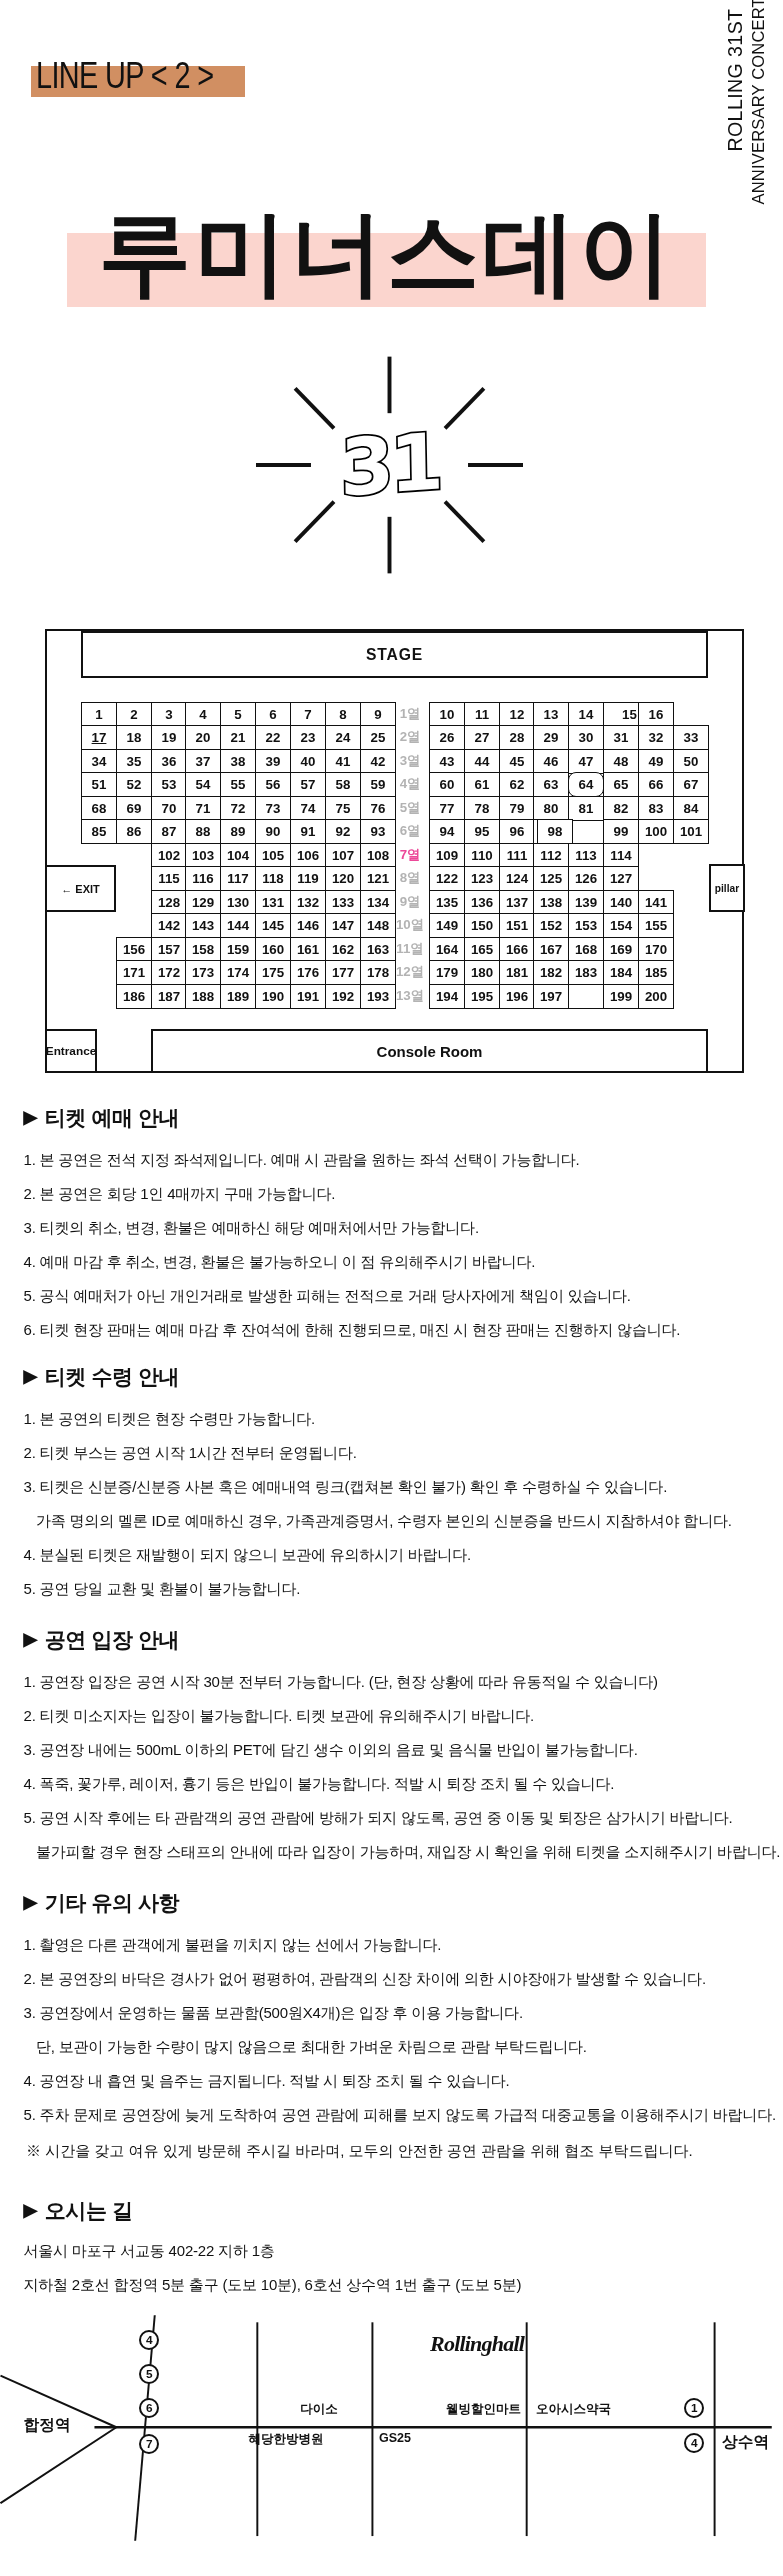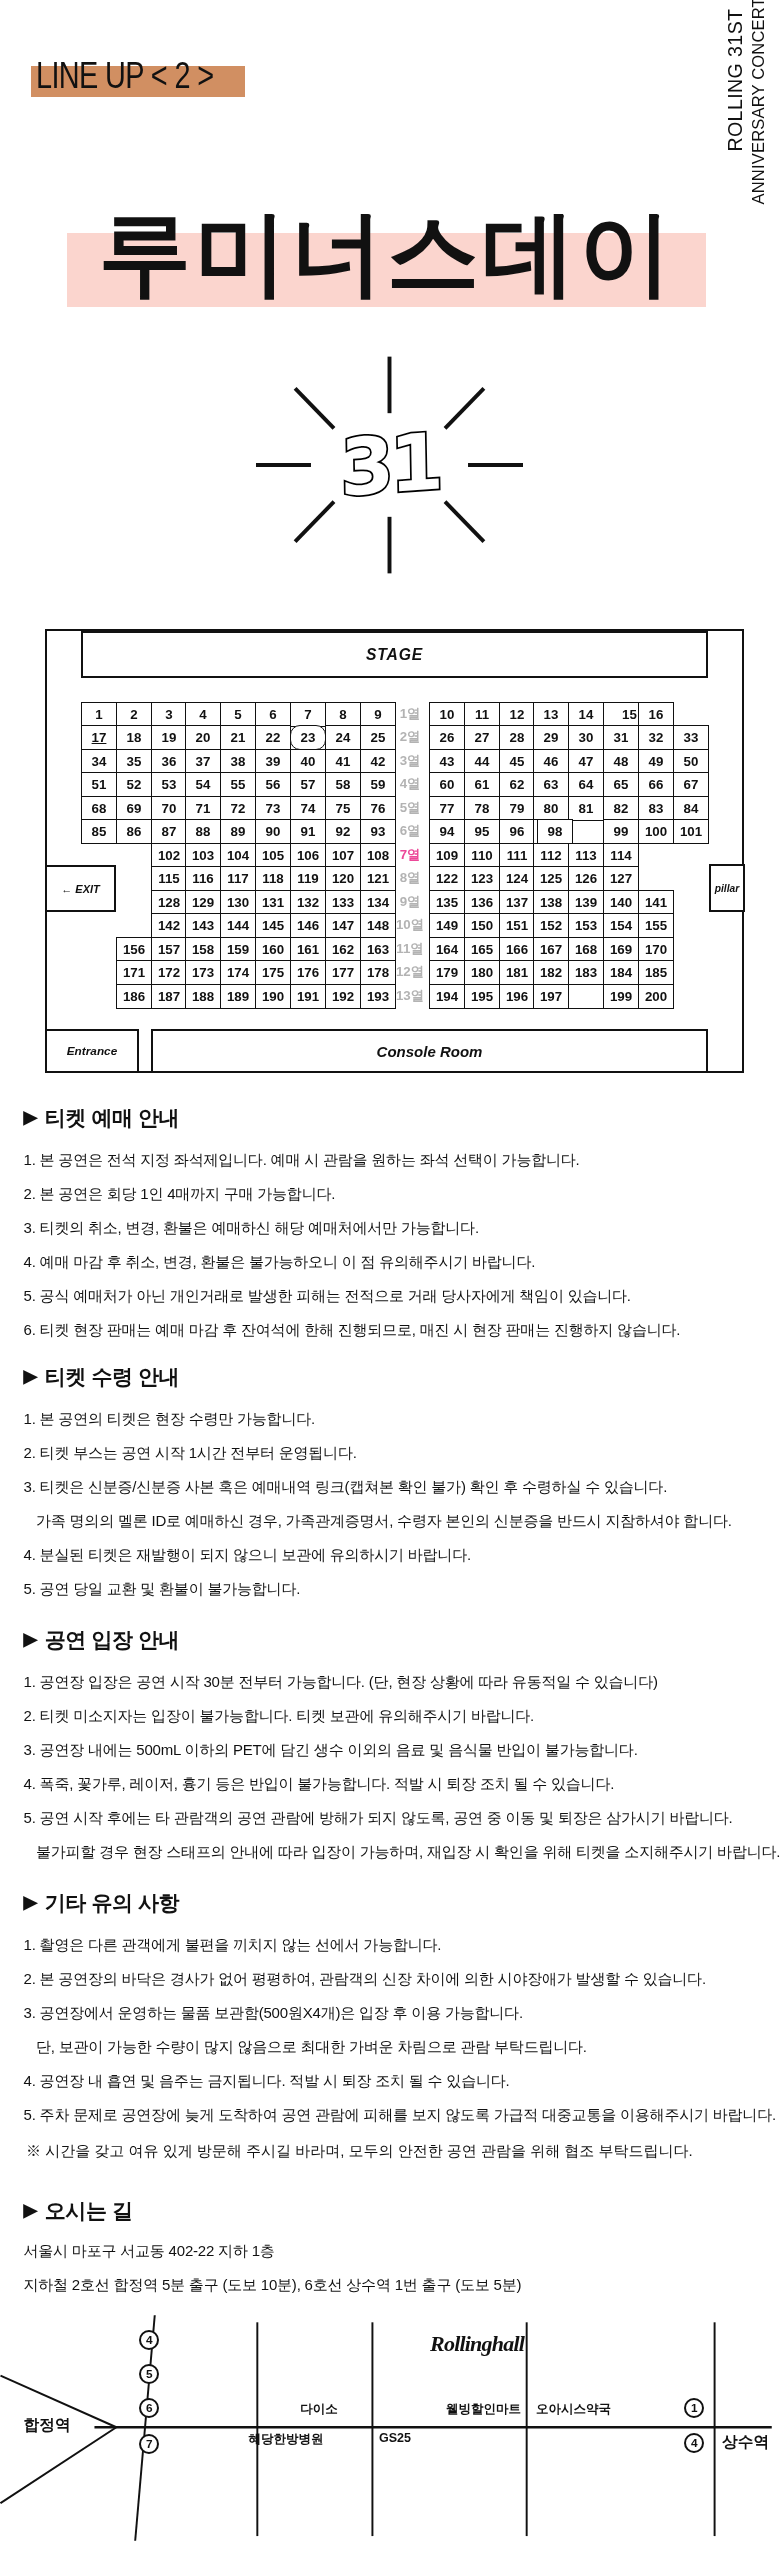--- a/index.html
+++ b/index.html
@@ -22,26 +22,26 @@
   
   .burst{position:absolute;left:256px;top:355px;width:267px;height:220px;}
   .burst svg{position:absolute;left:0;top:0;}
   .burst-num{position:absolute;left:0;top:0;width:100%;height:100%;display:flex;align-items:center;justify-content:center;
              font-family:"DejaVu Sans",sans-serif;font-size:78px;font-weight:800;color:#fff;
              -webkit-text-stroke:3.5px #000;paint-order:stroke fill;letter-spacing:-4.7px;
              transform:rotate(-4deg) skewX(-3deg);}
 
   
   .cbox{position:absolute;border:2px solid #111;box-sizing:border-box;background:#fff;
-        display:flex;align-items:center;justify-content:center;font-weight:700;font-style:italic;}
+        display:flex;align-items:center;justify-content:center;font-weight:700;}
   .outer-wall{left:45px;top:629px;width:699px;height:444px;background:transparent;}
   .stage-box{left:81px;top:631px;width:627px;height:47px;font-size:15.7px;letter-spacing:0.8px;}
   .exit-box{left:45px;top:865px;width:71px;height:47px;font-size:11px;}
   .pillar-box{left:709px;top:864px;width:36px;height:48px;font-size:10.2px;}
-  .entrance-box{left:45px;top:1029px;width:94px;height:44px;font-size:11.8px;}
+  .entrance-box{left:45px;top:1029px;width:52px;height:44px;font-size:11.8px;}
   .console-box{left:151px;top:1029px;width:557px;height:44px;font-size:15px;}
   .seat{position:absolute;width:36px;height:25px;border:1.6px solid #111;box-sizing:border-box;background:#fff;
         display:flex;align-items:center;justify-content:center;font-size:13.3px;font-weight:700;}
   .rowlab{position:absolute;width:36px;height:23.5px;left:392px;display:flex;align-items:center;justify-content:center;
           font-size:13.3px;font-weight:700;color:#b3b3b3;}
 
   
   .sec{position:absolute;left:23.5px;width:745px;}
   .sec-0{top:1104px;} .sec-1{top:1363px;} .sec-2{top:1626px;} .sec-3{top:1889px;}
   .sec-title{margin:0 0 11px 0;font-size:21px;font-weight:800;letter-spacing:-0.4px;}
@@ -119,21 +119,21 @@
       <div class="seat" style="left: 255px; top: 702px;">6</div>
       <div class="seat" style="left: 290px; top: 702px;">7</div>
       <div class="seat" style="left: 325px; top: 702px;">8</div>
       <div class="seat" style="left: 360px; top: 702px;">9</div>
       <div class="seat" style="left: 81px; top: 725px; text-decoration: underline;">17</div>
       <div class="seat" style="left: 116px; top: 725px;">18</div>
       <div class="seat" style="left: 151px; top: 725px;">19</div>
       <div class="seat" style="left: 185px; top: 725px;">20</div>
       <div class="seat" style="left: 220px; top: 725px;">21</div>
       <div class="seat" style="left: 255px; top: 725px;">22</div>
-      <div class="seat" style="left: 290px; top: 725px; border-radius: 10px;">23</div>
+      <div class="seat" style="left: 290px; top: 725px;">23</div>
       <div class="seat" style="left: 325px; top: 725px;">24</div>
       <div class="seat" style="left: 360px; top: 725px;">25</div>
       <div class="seat" style="left: 81px; top: 749px;">34</div>
       <div class="seat" style="left: 116px; top: 749px;">35</div>
       <div class="seat" style="left: 151px; top: 749px;">36</div>
       <div class="seat" style="left: 185px; top: 749px;">37</div>
       <div class="seat" style="left: 220px; top: 749px;">38</div>
       <div class="seat" style="left: 255px; top: 749px;">39</div>
       <div class="seat" style="left: 290px; top: 749px;">40</div>
       <div class="seat" style="left: 325px; top: 749px;">41</div>
@@ -237,21 +237,21 @@
       <div class="seat" style="left: 499px; top: 749px;">45</div>
       <div class="seat" style="left: 533px; top: 749px;">46</div>
       <div class="seat" style="left: 568px; top: 749px;">47</div>
       <div class="seat" style="left: 603px; top: 749px;">48</div>
       <div class="seat" style="left: 638px; top: 749px;">49</div>
       <div class="seat" style="left: 673px; top: 749px;">50</div>
       <div class="seat" style="left: 429px; top: 772px;">60</div>
       <div class="seat" style="left: 464px; top: 772px;">61</div>
       <div class="seat" style="left: 499px; top: 772px;">62</div>
       <div class="seat" style="left: 533px; top: 772px;">63</div>
-      <div class="seat" style="left: 568px; top: 772px;">64</div>
+      <div class="seat" style="left: 568px; top: 772px; border-radius: 8px;">64</div>
       <div class="seat" style="left: 603px; top: 772px;">65</div>
       <div class="seat" style="left: 638px; top: 772px;">66</div>
       <div class="seat" style="left: 673px; top: 772px;">67</div>
       <div class="seat" style="left: 429px; top: 796px;">77</div>
       <div class="seat" style="left: 464px; top: 796px;">78</div>
       <div class="seat" style="left: 499px; top: 796px;">79</div>
       <div class="seat" style="left: 533px; top: 796px;">80</div>
       <div class="seat" style="left: 568px; top: 796px;">81</div>
       <div class="seat" style="left: 603px; top: 796px;">82</div>
       <div class="seat" style="left: 638px; top: 796px;">83</div>

